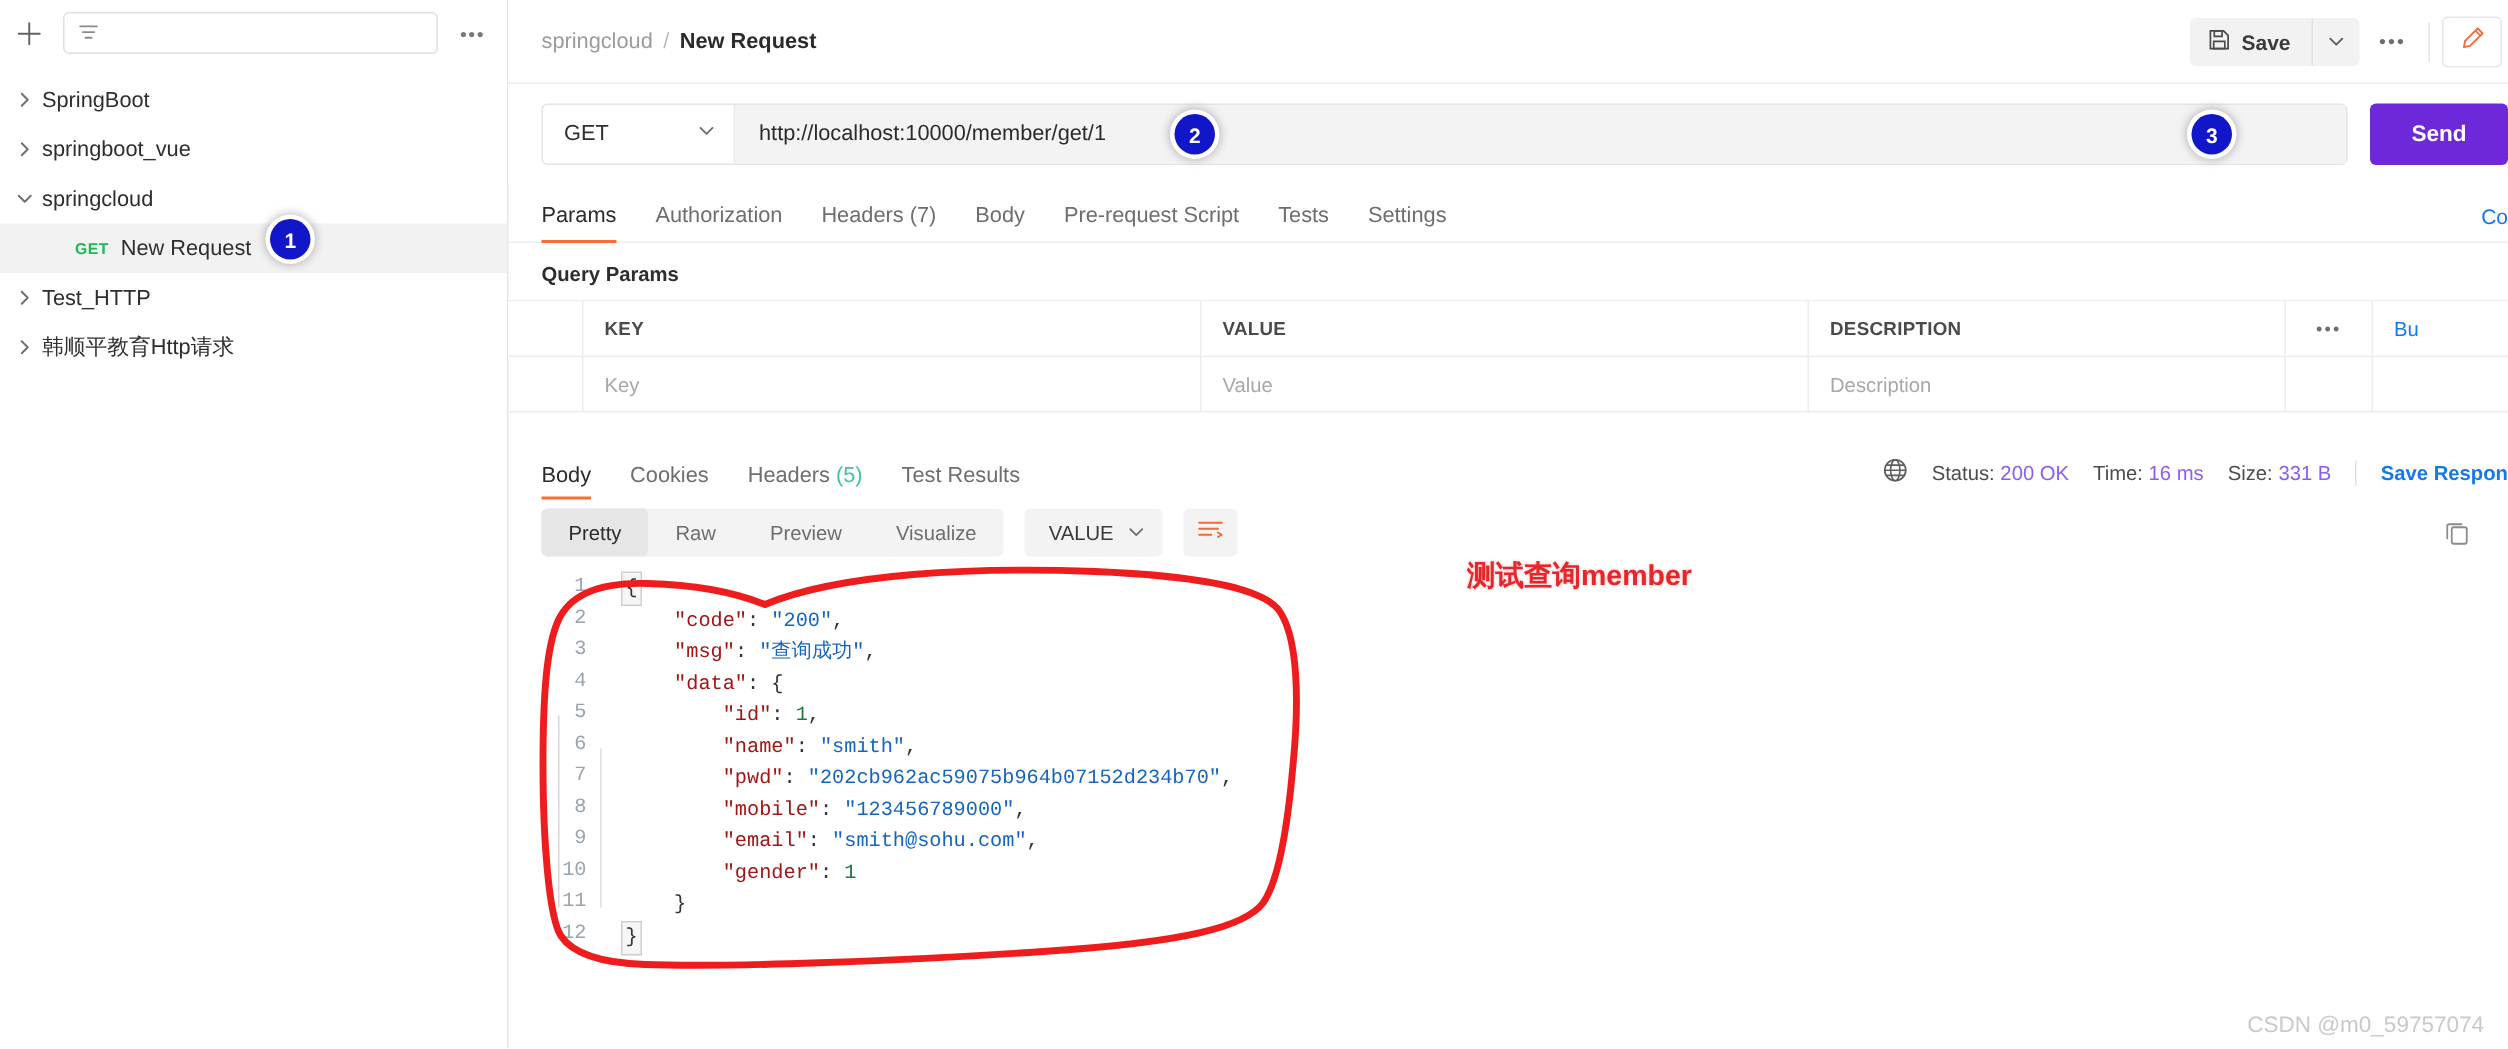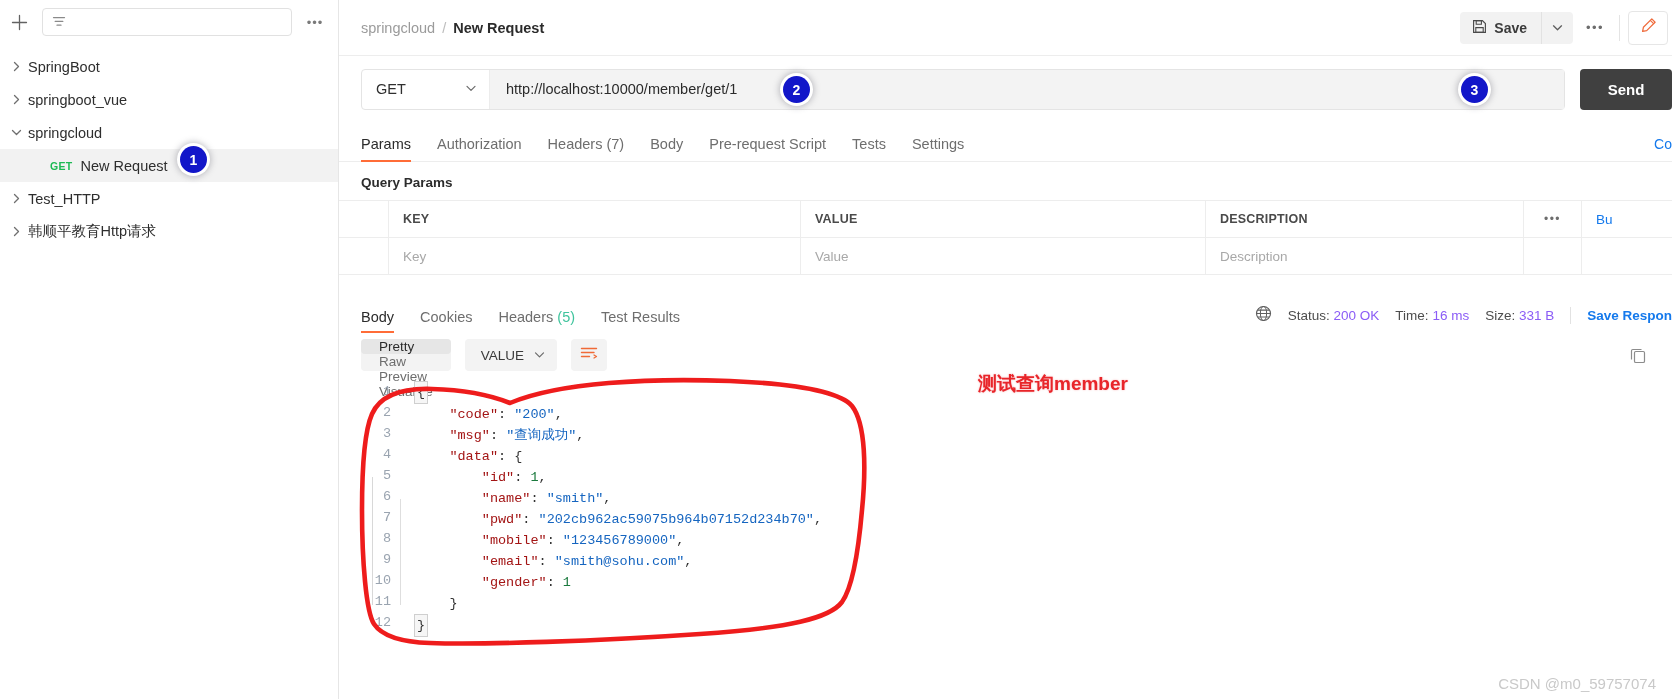--- a/index.html
+++ b/index.html
@@ -102,21 +102,21 @@
     width: 128px; height: 39px; display: flex; align-items: center; justify-content: space-between;
     padding: 0 12px 0 14px; font-size: 14.5px; color: #2f2f2f; cursor: pointer;
     border-right: 1px solid #ececec; flex: 0 0 128px;
   }
   .url-input {
     flex: 1; height: 39px; display: flex; align-items: center; padding: 0 16px;
     font-size: 14.5px; color: #2b2b2b; background: #f3f3f3; min-width: 0;
     white-space: nowrap; overflow: hidden; cursor: text;
   }
   .send-btn {
-    margin-left: 15px; margin-right: 0; width: 92px; height: 41px; background: #404040;
+    margin-left: 15px; margin-right: 0; width: 92px; height: 41px; background: #6d28d9;
     color: #fff; font-size: 15px; font-weight: 700; border-radius: 4px;
     display: flex; align-items: center; justify-content: center; cursor: pointer; flex: 0 0 92px;
   }
 
   
   .req-tabs {
     display: flex; align-items: flex-end; gap: 0; padding-left: 22px; height: 40px;
     border-bottom: 1px solid #ededed; position: relative;
   }
   .rtab {
@@ -169,21 +169,21 @@
   .resp-meta {
     margin-left: auto; display: flex; align-items: center; gap: 16px;
     padding-bottom: 8px; font-size: 13.5px; color: #4d4d4d; white-space: nowrap;
   }
   .meta-ok { color: #8b5cf6; }
   .meta-div { width: 1px; height: 17px; background: #e2e2e2; }
   .save-resp { color: #1479ec; font-weight: 700; font-size: 13.5px; cursor: pointer; }
 
   
   .fmt-bar { display: flex; align-items: center; padding-left: 22px; height: 44px; gap: 0; }
-  .seg { display: flex; background: #f3f3f3; border-radius: 4px; height: 32px; flex-direction: column; }
+  .seg { display: flex; align-items: center; background: #f3f3f3; border-radius: 4px; height: 32px; }
   .seg-item {
     padding: 0 18px; height: 32px; display: flex; align-items: center;
     font-size: 13.5px; color: #6e6e6e; cursor: pointer; border-radius: 4px;
   }
   .seg-item.active { background: #e6e6e6; color: #2b2b2b; }
   .json-sel {
     margin-left: 14px; display: flex; align-items: center; gap: 10px;
     background: #f3f3f3; border-radius: 4px; height: 32px; padding: 0 12px 0 16px;
     font-size: 13.5px; color: #3a3a3a; cursor: pointer;
   }

